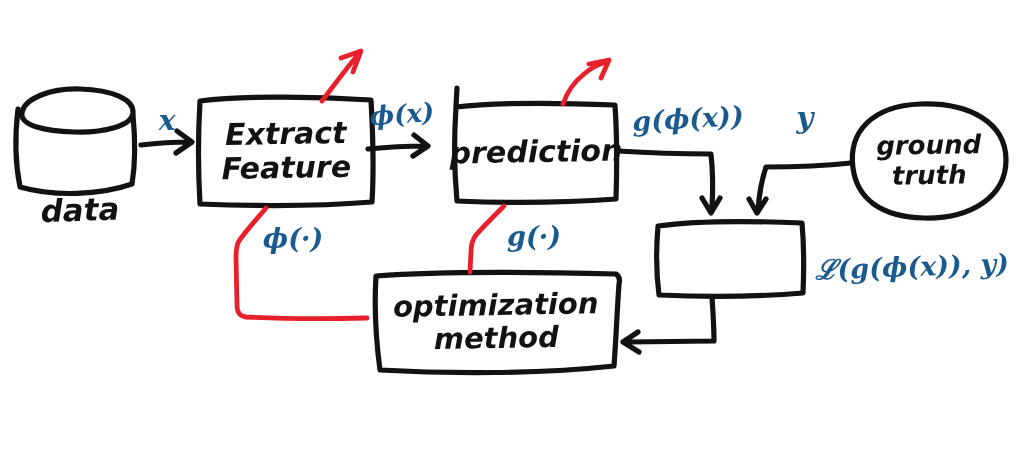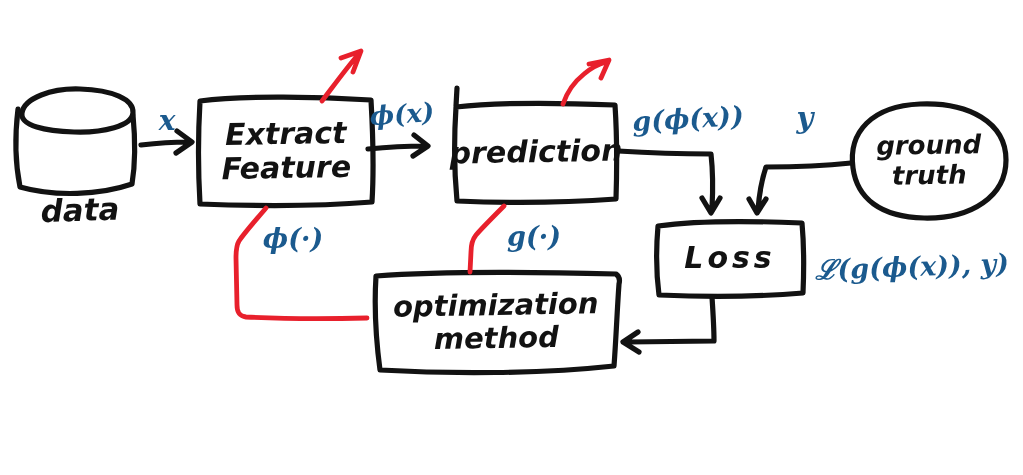--- a/index.html
+++ b/index.html
@@ -81,21 +81,20 @@
     <span>Feature</span>
   </div>
 
   <div class="lbl node-text" style="left:455px;top:105px;width:162px;height:94px;font-size:30px;transform:rotate(-1deg);">prediction</div>
 
   <div class="lbl node-text two-line" style="left:854px;top:108px;width:150px;height:106px;font-size:26px;transform:rotate(-1deg);">
     <span>ground</span>
     <span>truth</span>
   </div>
 
-  <div class="lbl node-text" style="left:656px;top:222px;width:148px;height:72px;font-size:30px;letter-spacing:4px;">Loss</div>
 
   <div class="lbl node-text two-line" style="left:374px;top:276px;width:244px;height:92px;font-size:29px;transform:rotate(-1deg);">
     <span>optimization</span>
     <span>method</span>
   </div>
 
   <div class="lbl math" style="left:146px;top:102px;width:42px;height:38px;font-size:28px;">x</div>
 
   <div class="lbl math" style="left:364px;top:94px;width:76px;height:42px;font-size:26px;transform:rotate(-4deg);">ϕ(x)</div>
 

